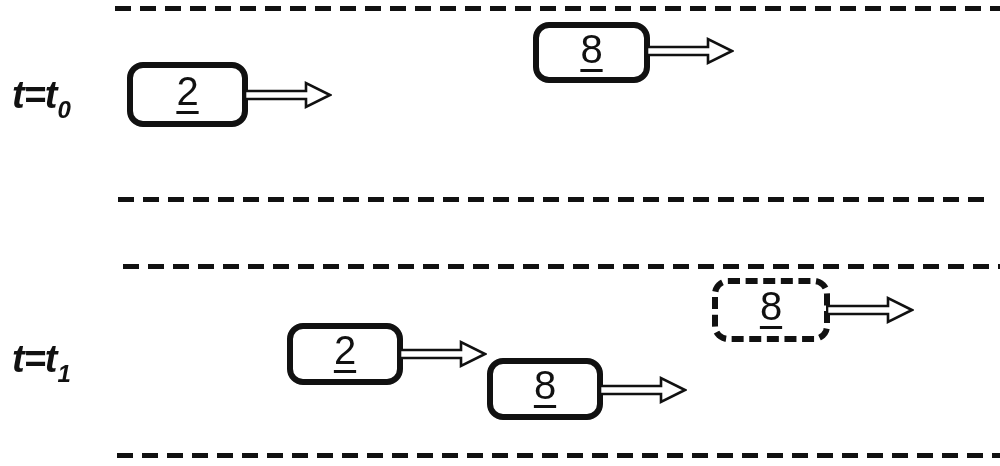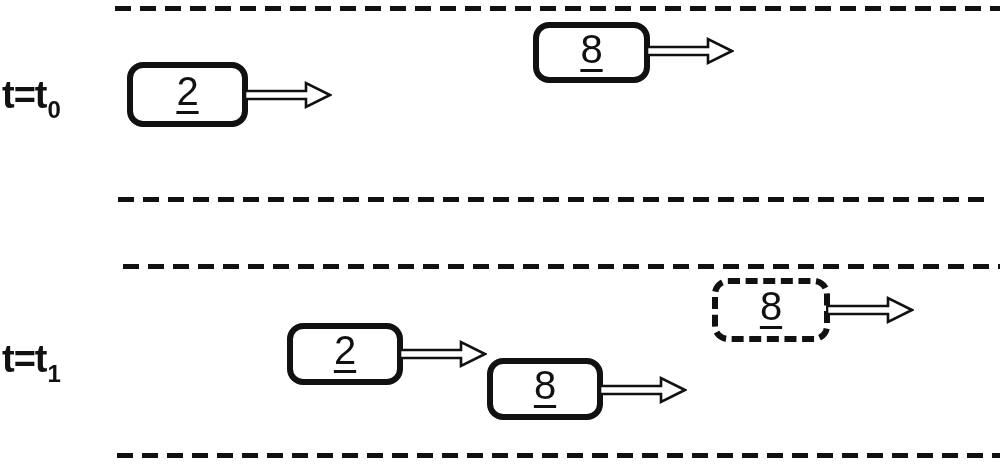--- a/index.html
+++ b/index.html
@@ -23,26 +23,27 @@
       var(--ink) 0 16px, transparent 16px 25px);
   }
   .l1 { left:115px; top:6px;   width:885px; }
   .l2 { left:118px; top:197px; width:872px; }
   .l3 { left:123px; top:264px; width:877px; }
   .l4 { left:117px; top:453px; width:883px; }
 
   
   .time-label {
     position: absolute;
-    left: 2px;
+    left: 12px;
     font-weight: bold;
     font-size: 38px;
     color: var(--ink);
     letter-spacing: -1px;
     white-space: nowrap;
+    font-style: italic;
   }
   .t0 { top: 74px; }
   .t1 { top: 338px; }
   .time-label sub {
     font-size: 24px;
     font-weight: bold;
     vertical-align: baseline;
     position: relative;
     top: 10px;
     left: 1px;

